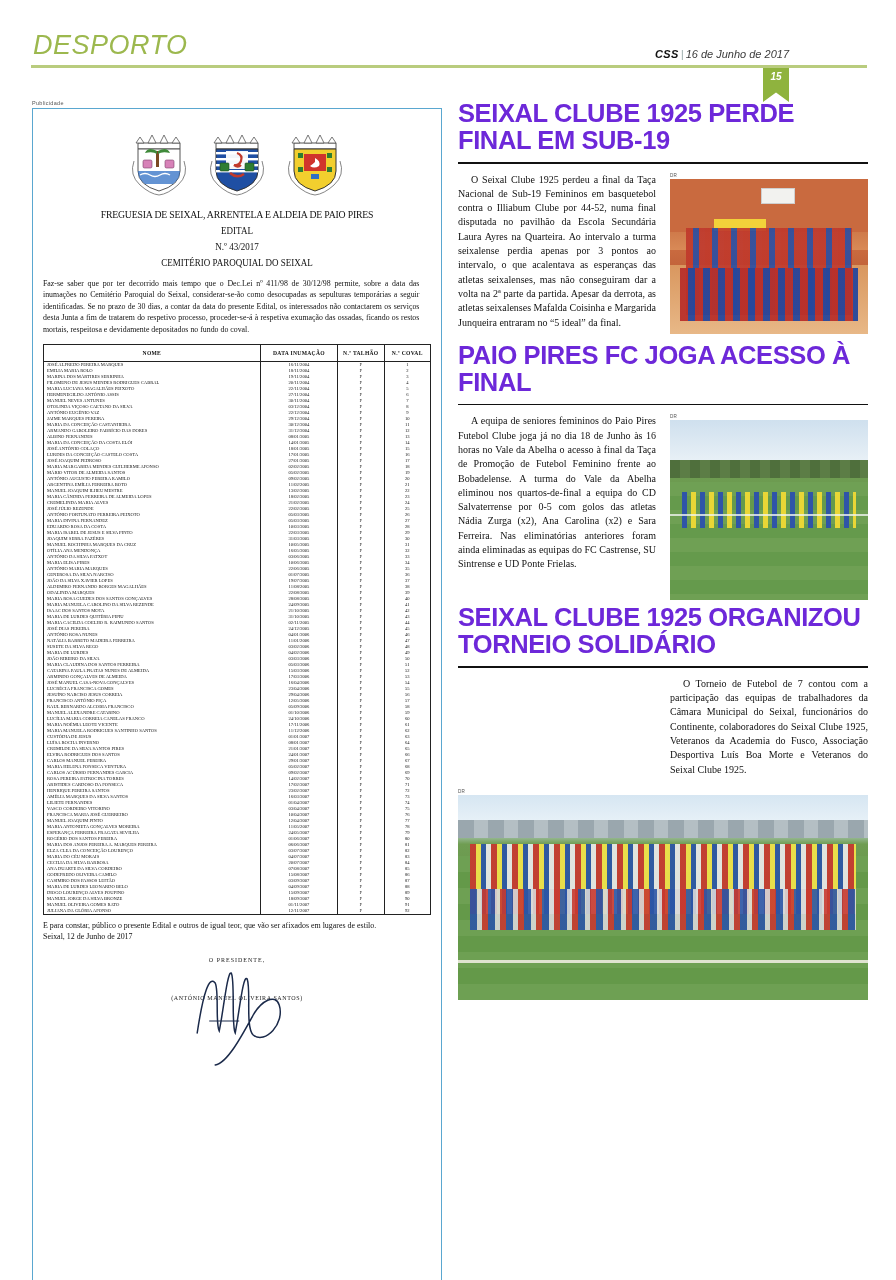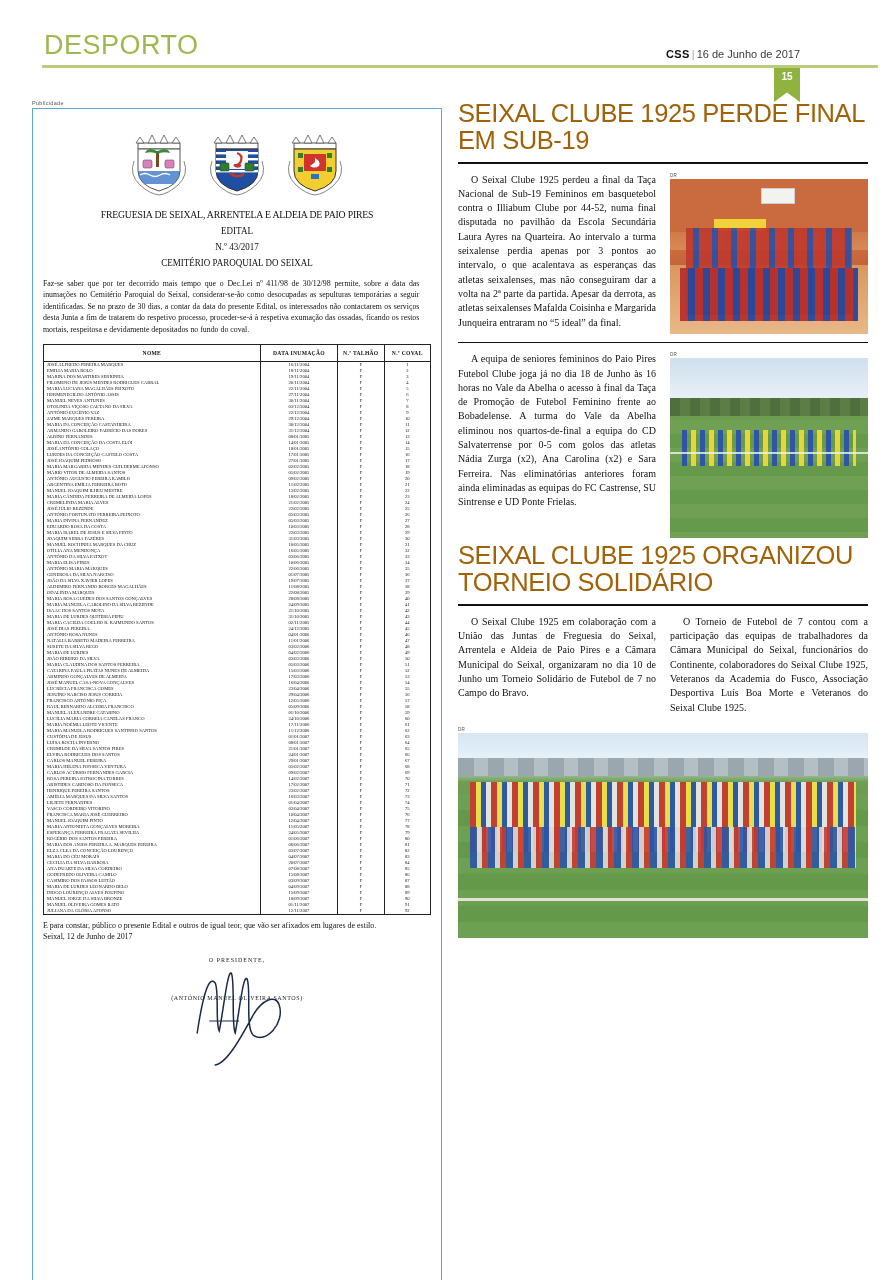--- a/index.html
+++ b/index.html
@@ -7,21 +7,21 @@
   body {
     width:896px; height:1280px;
     background:#ffffff;
     font-family:"Liberation Serif", serif;
     color:#1a1a1a;
     position:relative;
     overflow:hidden;
   }
 
   
-  #masthead { position:absolute; left:12px; top:0; width:810px; height:78px; }
+  #masthead { position:absolute; left:1px; top:0; width:810px; height:78px;font-style:italic; }
   #section-title {
     position:absolute; left:32px; top:30px;
     font-family:"Liberation Sans", sans-serif;
     font-size:27px; font-weight:400; letter-spacing:0.5px;
     color:#9cb84e;
   }
   #header-right {
     position:absolute; right:22px; top:48px;
     font-family:"Liberation Sans", sans-serif;
     font-size:11px; color:#3a3a3a; white-space:nowrap;
@@ -104,22 +104,22 @@
     position:absolute; left:50%; top:-4px; transform:translateX(-42%);
     width:190px; height:118px; pointer-events:none;
   }
 
   
   #editorial { position:absolute; left:458px; top:100px; width:410px; }
 
   .story { margin-bottom:4px; }
   .head {
     font-family:"Liberation Sans", sans-serif;
-    font-weight:normal; font-size:25.5px; line-height:1.06;
-    letter-spacing:-0.4px; color:#a16207; margin:0 0 8px 0;
+    font-weight:bold; font-size:25.5px; line-height:1.06;
+    letter-spacing:-0.4px; color:#6d28d9; margin:0 0 8px 0;
   }
   .head-rule { height:1.5px; background:#111; margin-bottom:9px; }
 
   .cols2 { display:flex; gap:14px; }
   .col { width:198px; }
   .col p {
     margin:0 0 8px 0; font-size:10px; line-height:1.43;
     text-align:justify; text-indent:13px; color:#111;
   }
 
@@ -856,20 +856,21 @@
           <div class="hoop"></div>
           <div class="banner"></div>
           <div class="team"></div>
           <div class="team2"></div>
         </div>
       </div>
     </div>
   </div>
 
   <div class="story">
+    <h1 class="head">PAIO PIRES FC JOGA ACESSO À FINAL</h1>
     <div class="head-rule"></div>
     <div class="cols2">
       <div class="col">
         <p>A equipa de seniores femininos do Paio Pires Futebol Clube joga já no dia 18 de Junho às 16 horas no Vale da Abelha o acesso à final da Taça de Promoção de Futebol Feminino frente ao Bobadelense. A turma do Vale da Abelha eliminou nos quartos-de-final a equipa do CD Salvaterrense por 0-5 com golos das atletas Nádia Zurga (x2), Ana Carolina (x2) e Sara Ferreira. Nas eliminatórias anteriores foram ainda eliminadas as equipas do FC Castrense, SU Sintrense e UD Ponte Frielas.</p>
       </div>
       <div class="col photo-wrap">
         <div class="dr">DR</div>
         <div class="photo ph-field">
           <div class="sky"></div>
           <div class="treeline"></div>
@@ -879,21 +880,20 @@
         </div>
       </div>
     </div>
   </div>
 
   <div class="story">
     <h1 class="head">SEIXAL CLUBE 1925 ORGANIZOU TORNEIO SOLIDÁRIO</h1>
     <div class="head-rule"></div>
     <div class="cols2">
       <div class="col">
-        <p>O Seixal Clube 1925 em colaboração com a União das Juntas de Freguesia do Seixal, Arrentela e Aldeia de Paio Pires e a Câmara Municipal do Seixal, organizaram no dia 10 de Junho um Torneio Solidário de Futebol de 7 no Campo do Bravo.</p>
       </div>
       <div class="col">
         <p>O Torneio de Futebol de 7 contou com a participação das equipas de trabalhadores da Câmara Municipal do Seixal, funcionários do Continente, colaboradores do Seixal Clube 1925, Veteranos da Academia do Fusco, Associação Desportiva Luís Boa Morte e Veteranos do Seixal Clube 1925.</p>
       </div>
     </div>
     <div class="photo-wrap" style="margin-top:4px;">
       <div class="dr">DR</div>
       <div class="photo ph-group" style="width:410px;">
         <div class="sky"></div>
         <div class="bldg"></div>

